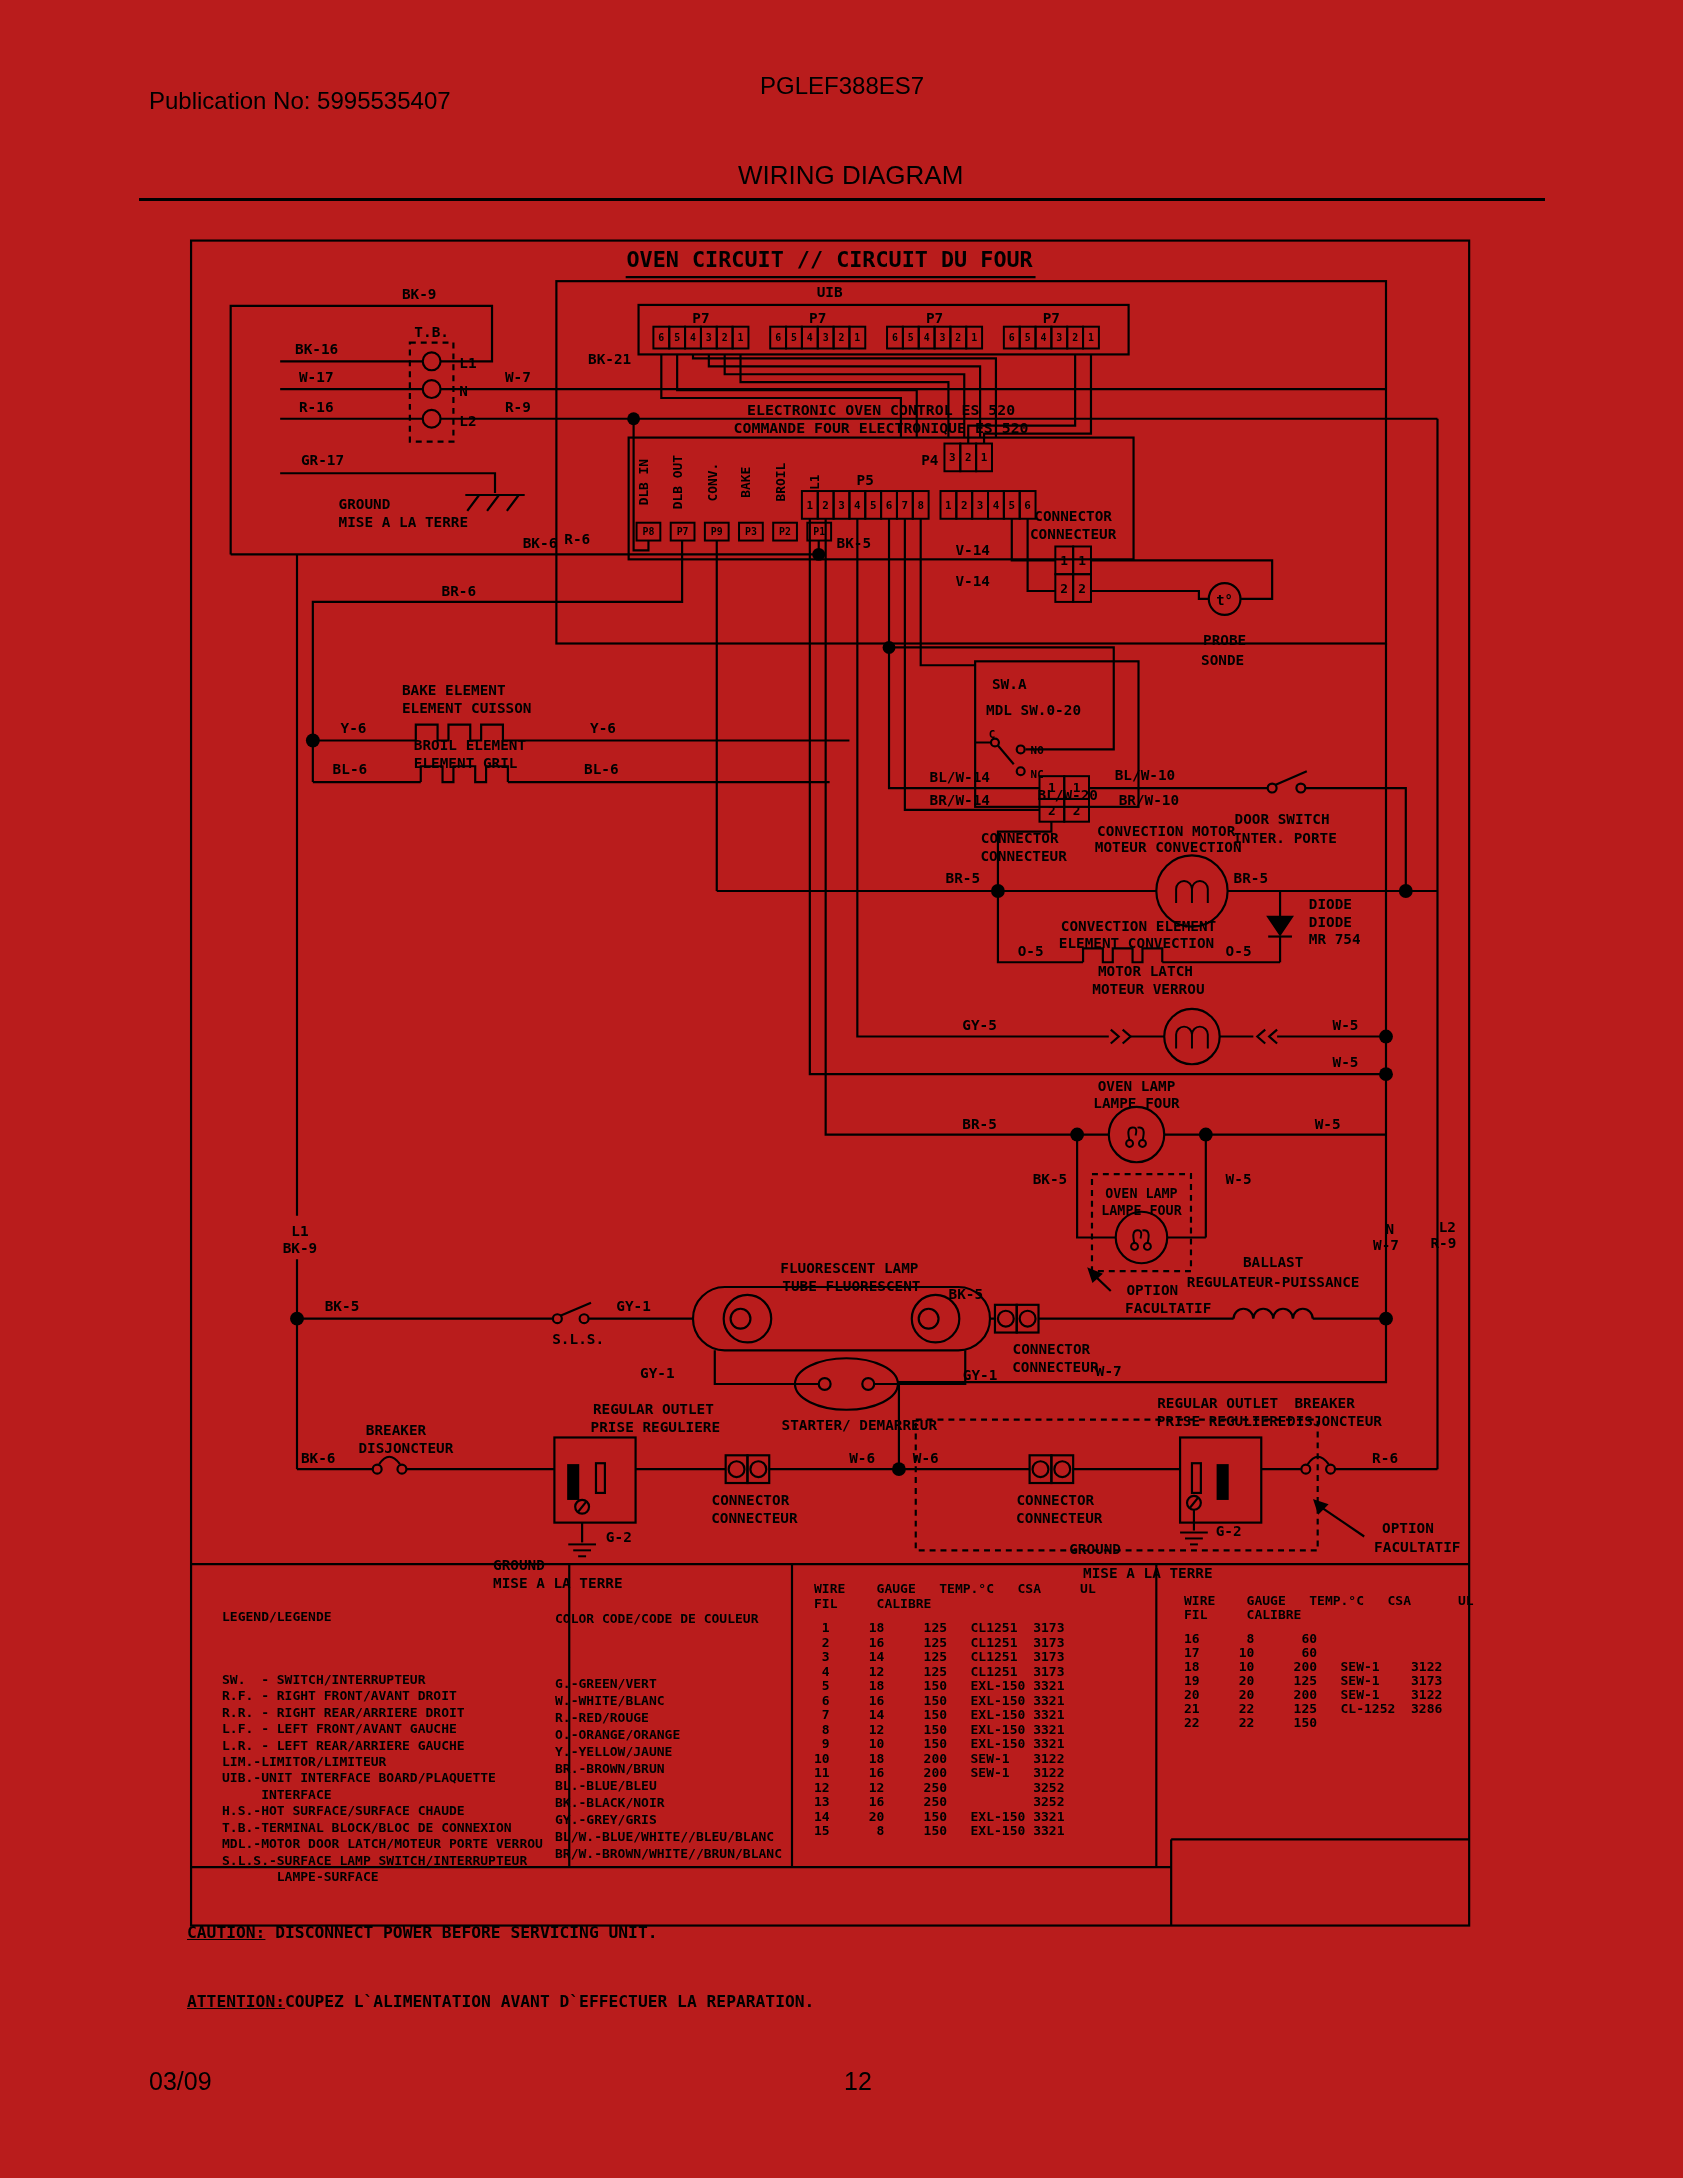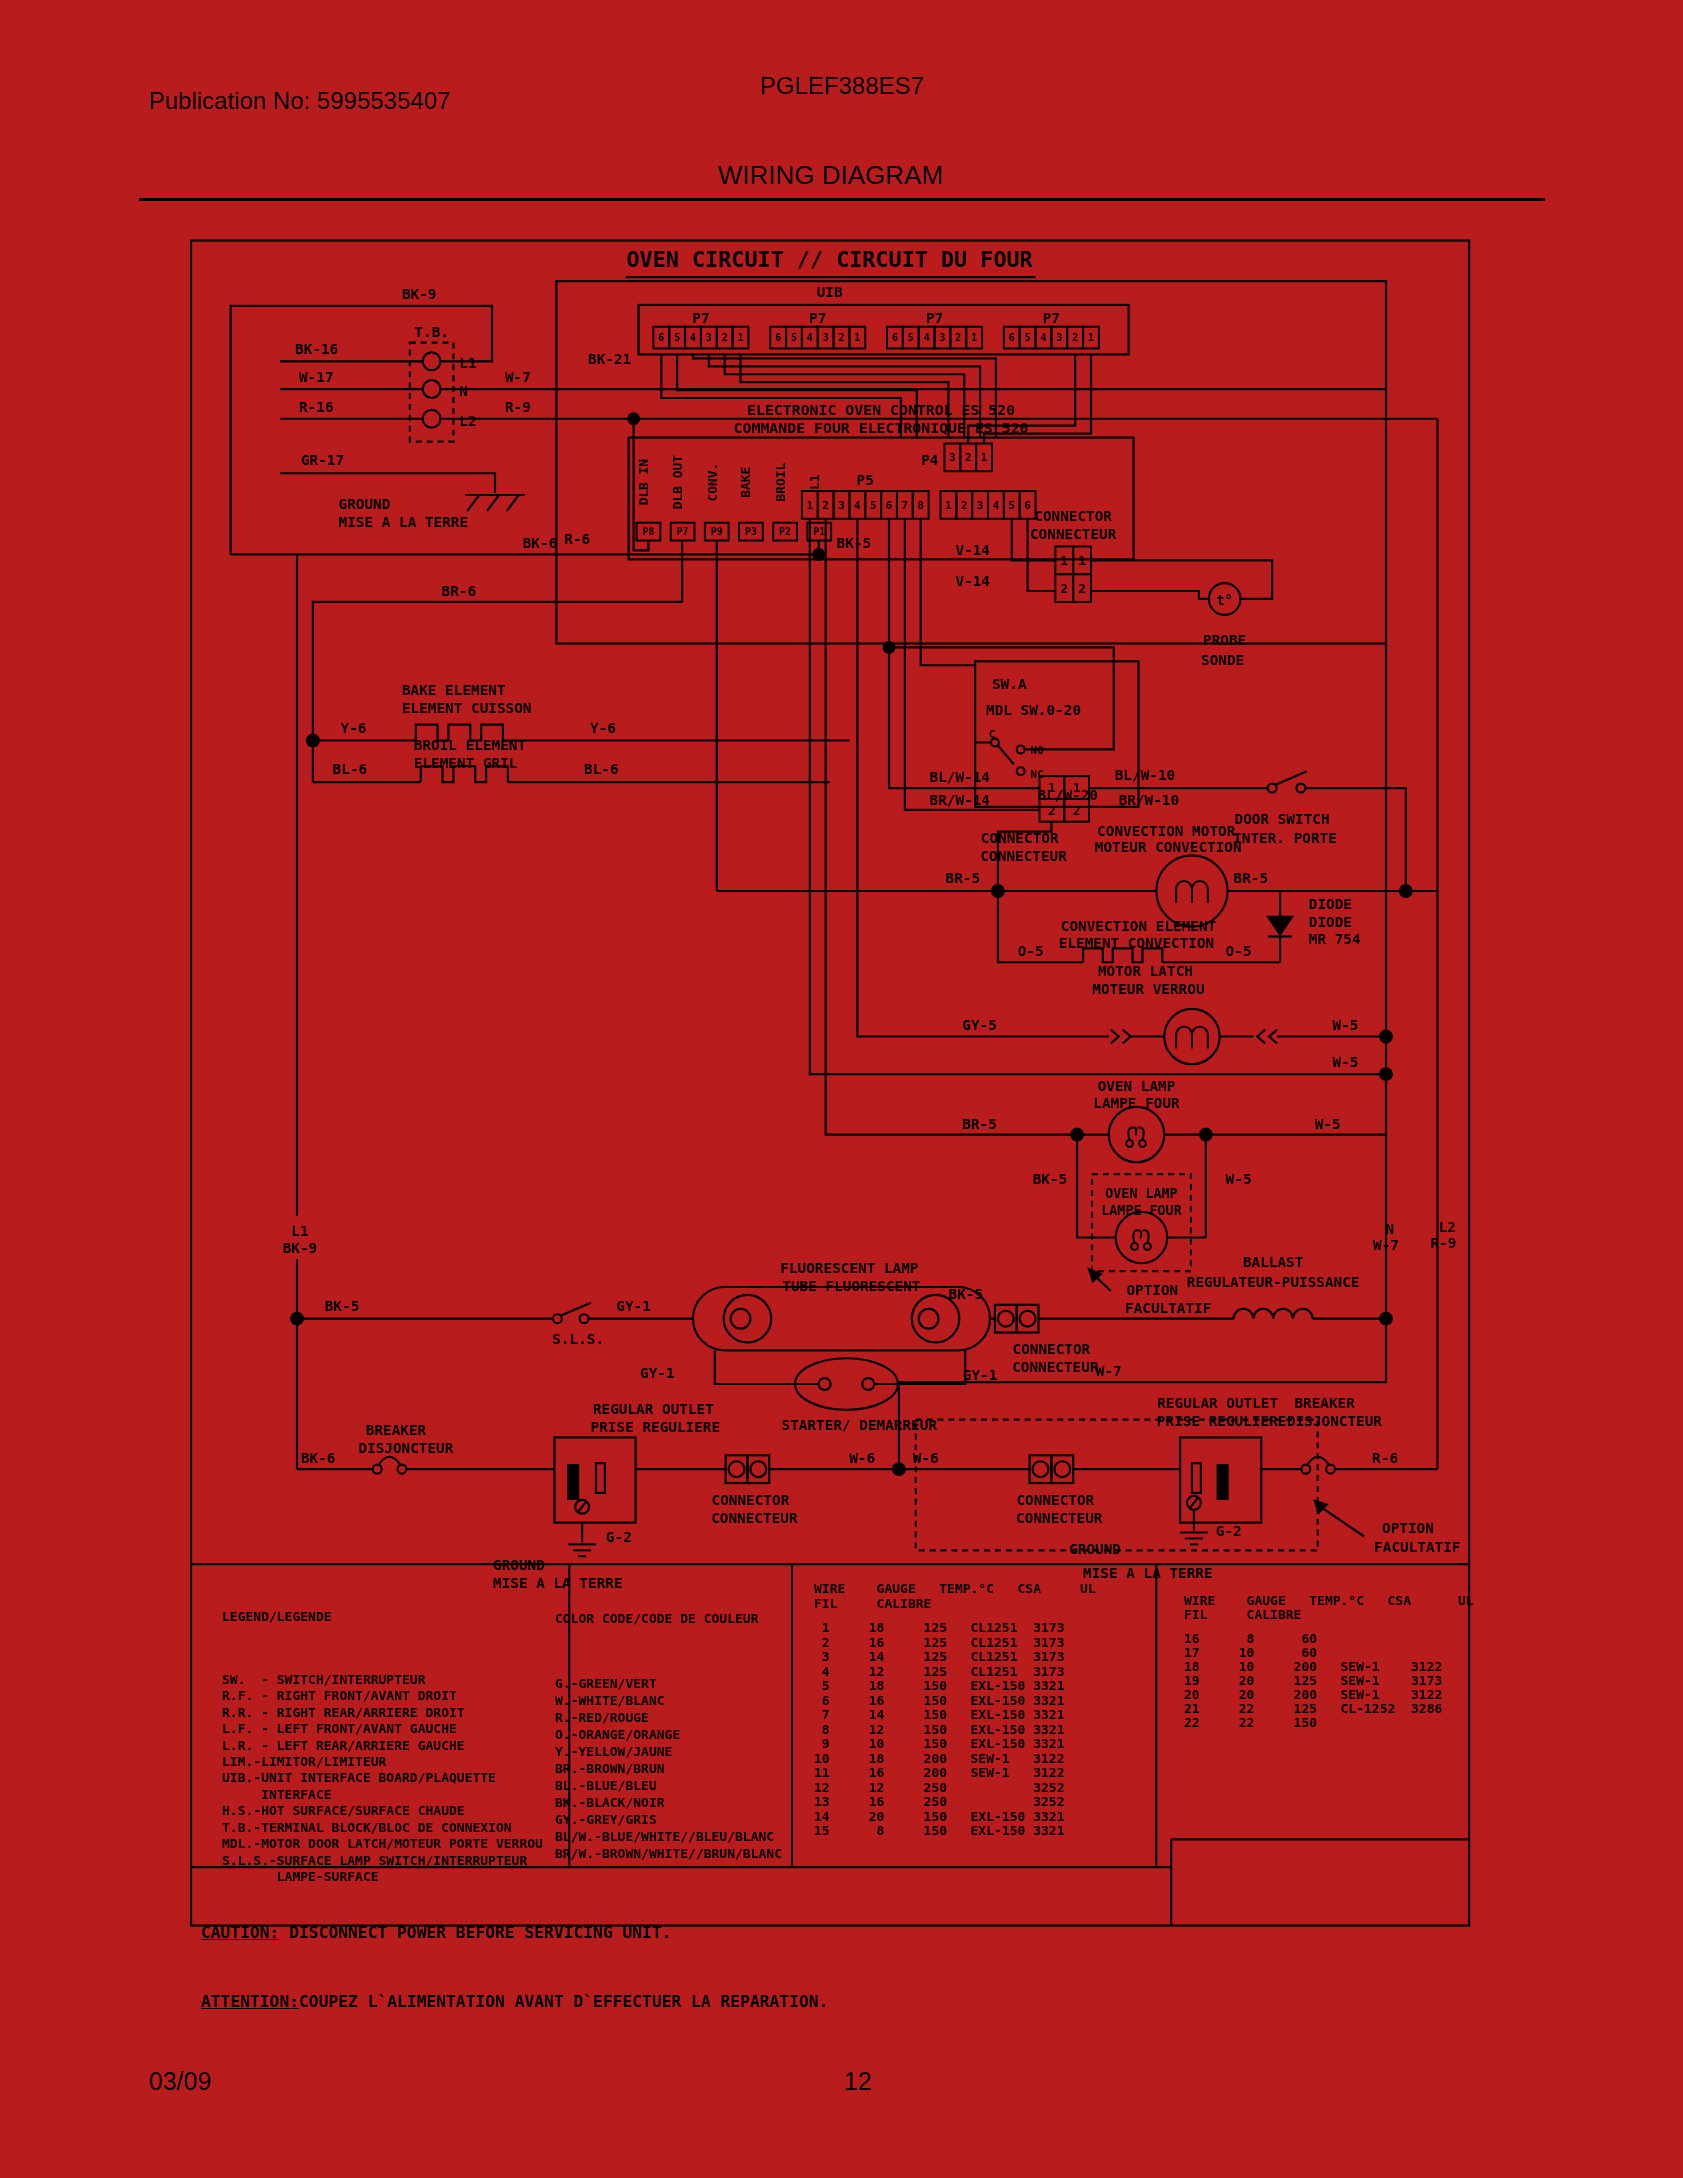--- a/index.html
+++ b/index.html
@@ -1,33 +1,33 @@
 <!DOCTYPE html>
 <html><head>
 <meta charset="utf-8">
 <style>
   html,body{margin:0;padding:0;background:#888;}
   .page{position:relative;width:1683px;height:2178px;background:#b91c1c;overflow:hidden;
         font-family:"DejaVu Sans Mono",monospace;color:#000;}
   .hdr{position:absolute;font-family:"Liberation Sans",sans-serif;font-size:24px;color:#000;}
   .hdr.pub{left:149px;top:87px;}
   .hdr.model{left:760px;top:72px;}
-  .hdr.title{left:718px;top:160px;font-size:26px;}
+  .hdr.title{left:738px;top:160px;font-size:26px;}
   .rule{position:absolute;left:139px;top:198px;width:1406px;height:3px;background:#000;}
   svg{position:absolute;left:0;top:0;}
   svg text{font-family:"DejaVu Sans Mono",monospace;font-weight:bold;fill:#000;}
   .panel{position:absolute;font-weight:bold;white-space:pre;line-height:16.4px;font-size:13px;margin-left:17px;}
   .panel .ttl{margin-bottom:14px;}
   #legend-panel{left:205px;top:1576px;}
   #color-panel{left:538px;top:1576px;line-height:17px;}
   .wtable{position:absolute;font-weight:bold;white-space:pre;}
   #wire-table-0{left:814px;top:1582px;font-size:13px;line-height:14.5px;}
   #wire-table-1{left:1184px;top:1594px;font-size:13px;line-height:14px;}
   .wtable .hgap{height:10px;}
-  #caution{position:absolute;left:201px;top:1875px;font-size:16.3px;font-weight:bold;line-height:23px;white-space:pre;}
+  #caution{position:absolute;left:187px;top:1875px;font-size:16.3px;font-weight:bold;line-height:23px;white-space:pre;}
   #caution .u{text-decoration:underline;}
   #partbox{position:absolute;left:1186px;top:1843px;font-size:29px;font-weight:bold;line-height:40px;white-space:pre;}
   .foot{position:absolute;top:2067px;font-family:"Liberation Sans",sans-serif;font-size:25px;}
   .foot.date{left:149px;}
   .foot.page{left:844px;}
 </style>
 </head>
 <body>
 
 <div class="page">

